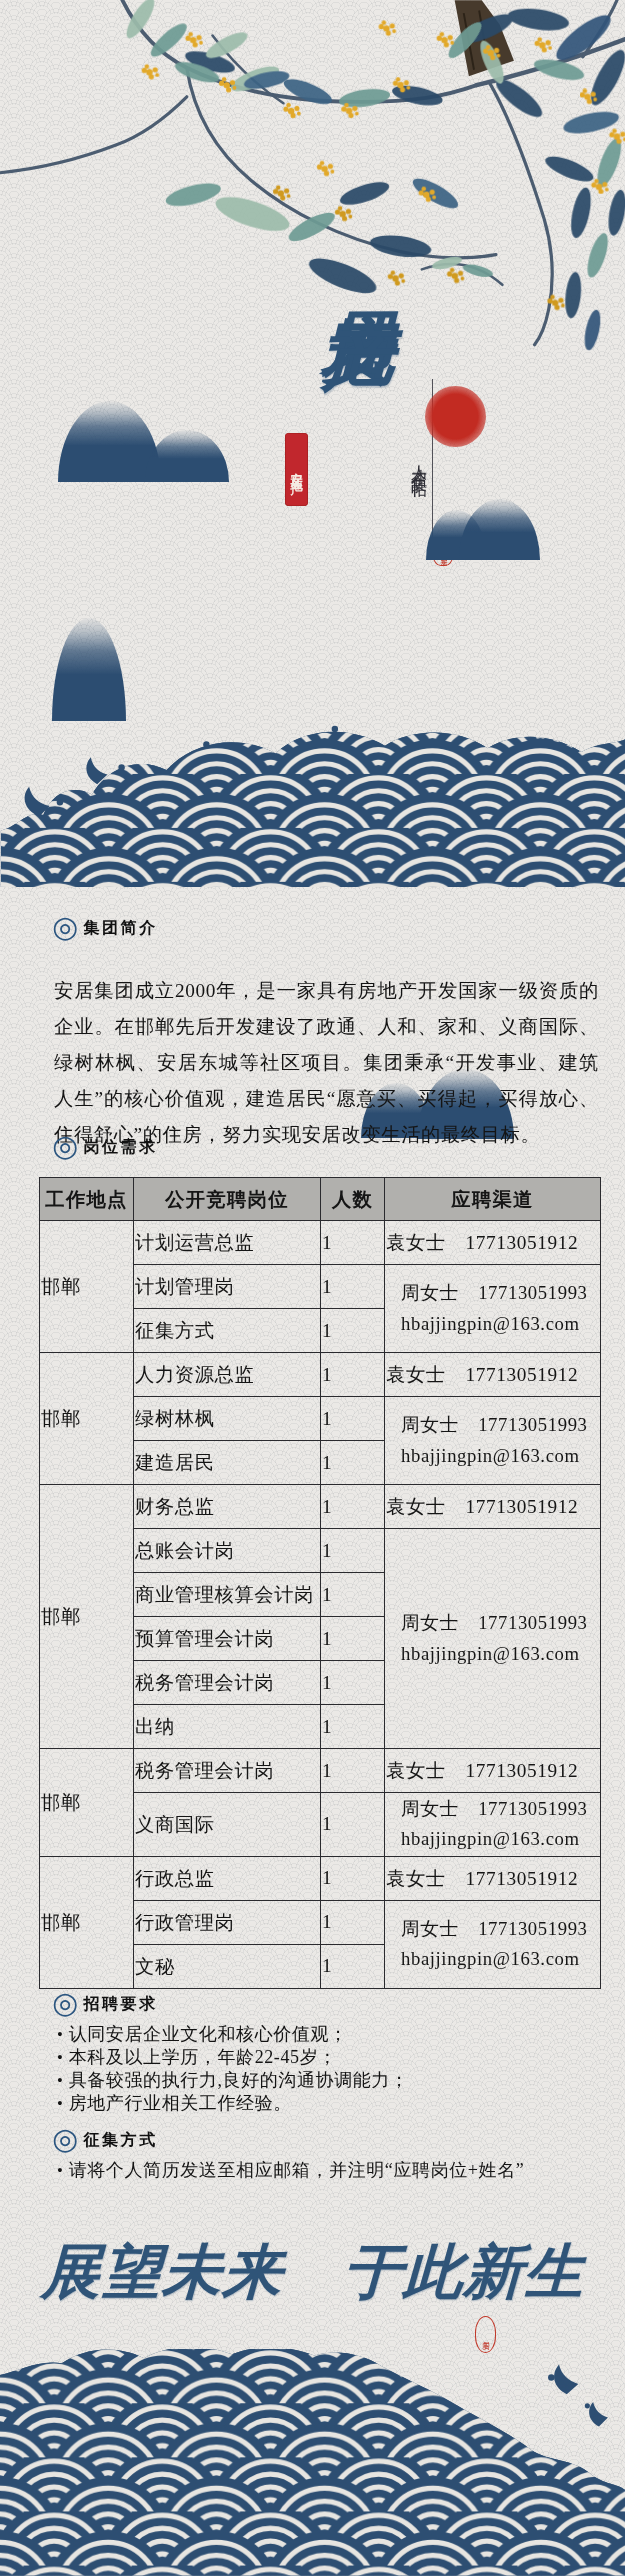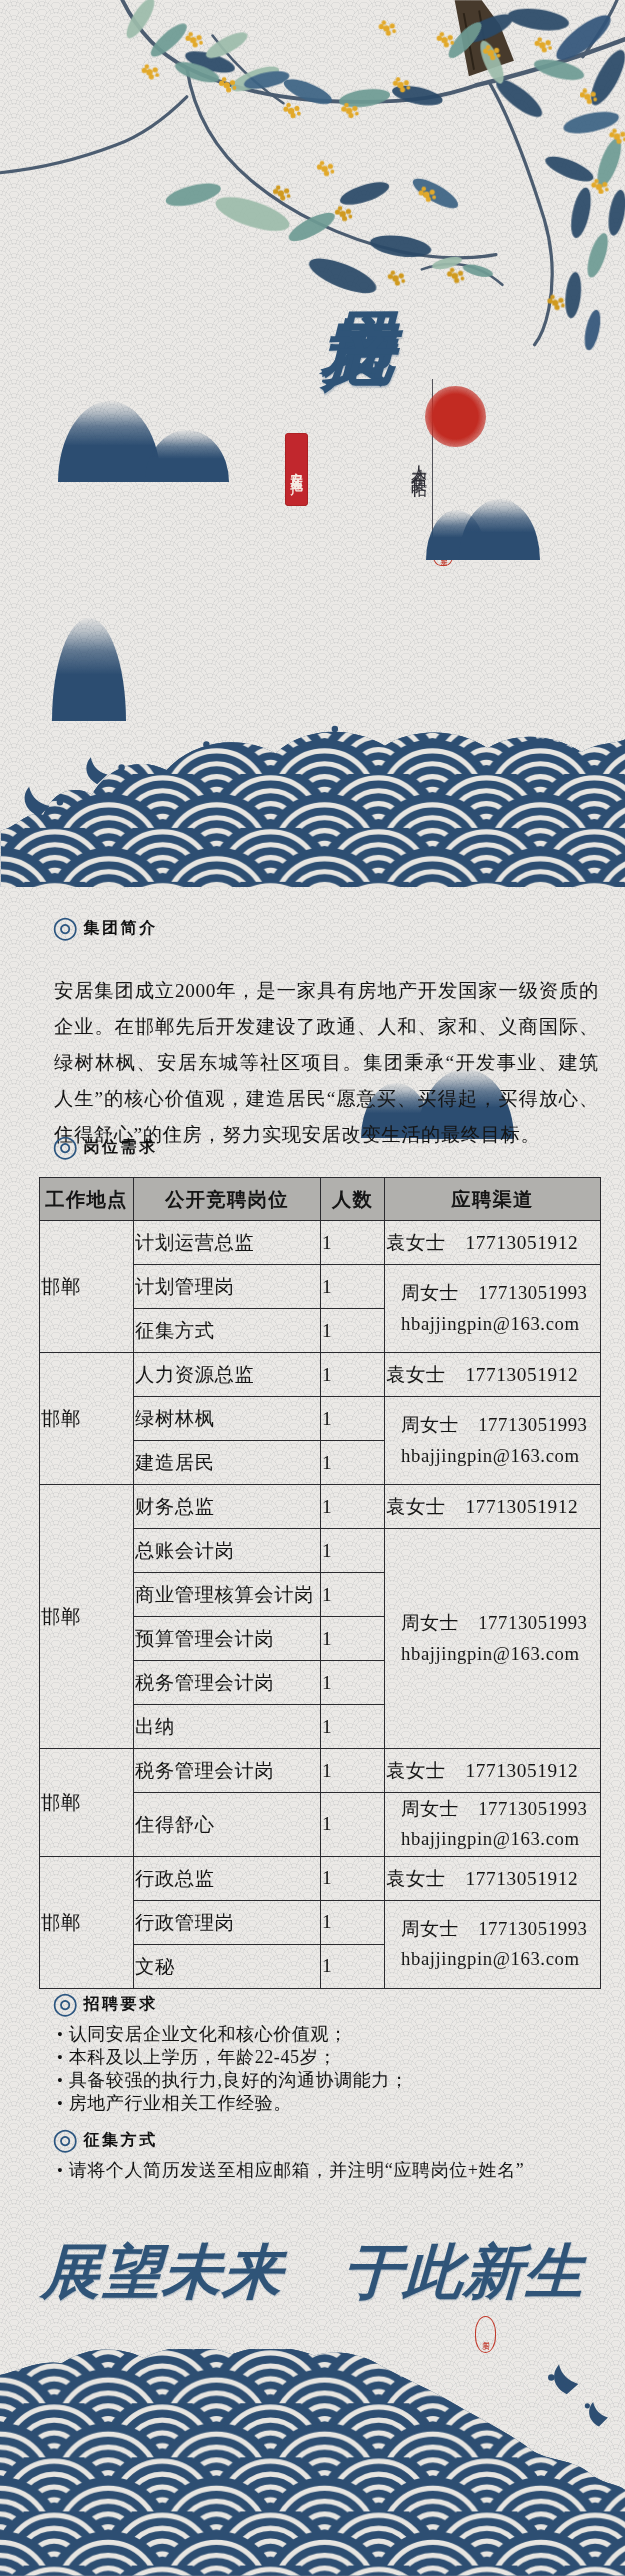--- a/index.html
+++ b/index.html
@@ -342,21 +342,21 @@
         </tr>
         <tr>
           <td rowspan="2">邯郸</td>
           <td>税务管理会计岗</td>
           <td>1</td>
           <td rowspan="1" class="contact">
             <div>袁女士　17713051912</div>
           </td>
         </tr>
         <tr>
-          <td>住得舒心</td>
+          <td>义商国际</td>
           <td>1</td>
           <td rowspan="1" class="contact multi">
             <div>周女士　17713051993</div>
             <div>hbajjingpin@163.com</div>
           </td>
         </tr>
         <tr>
           <td rowspan="3">邯郸</td>
           <td>行政总监</td>
           <td>1</td>

